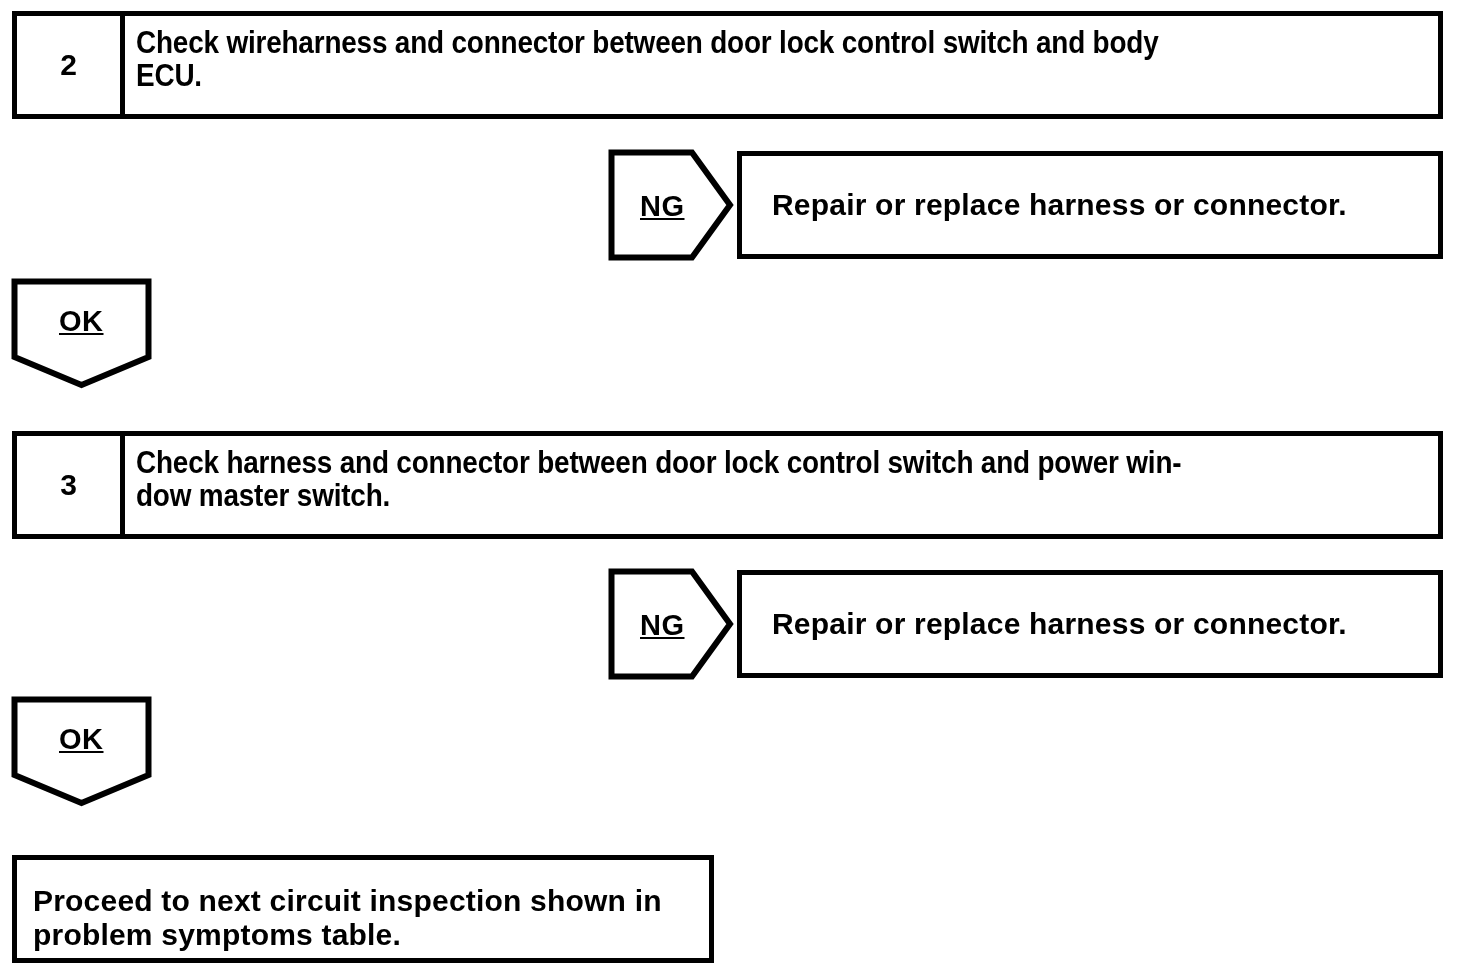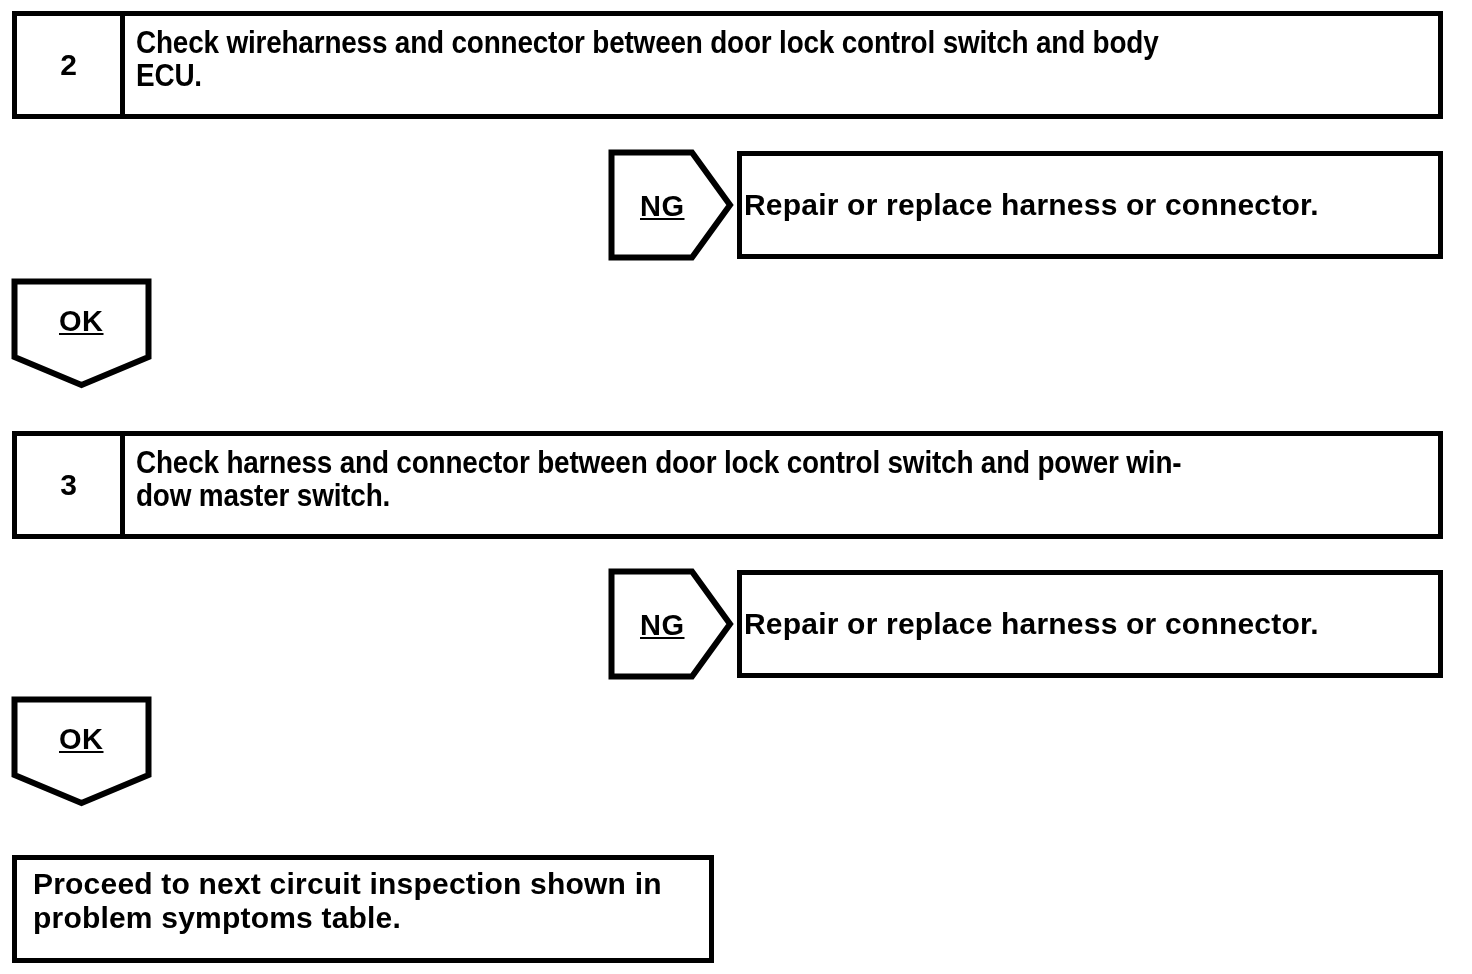--- a/index.html
+++ b/index.html
@@ -66,36 +66,36 @@
   
   .result-box {
     position: absolute;
     box-sizing: border-box;
     border: 5px solid #000;
     background: #fff;
     display: flex;
     align-items: center;
   }
   .result-box .result-text {
-    padding-left: 2px;
+    padding-left: 30px;
     font-weight: bold;
     font-size: 30px;
     line-height: 1.12;
     letter-spacing: 0.2px;
     white-space: pre-line;
   }
 
   .final-box {
     position: absolute;
     box-sizing: border-box;
     border: 5px solid #000;
     background: #fff;
   }
   .final-box .final-text {
-    padding: 7px 0 0 16px;
+    padding: 24px 0 0 16px;
     font-weight: bold;
     font-size: 30px;
     line-height: 1.12;
     letter-spacing: 0.2px;
     white-space: pre-line;
   }
 
   
   .arrow {
     position: absolute;

